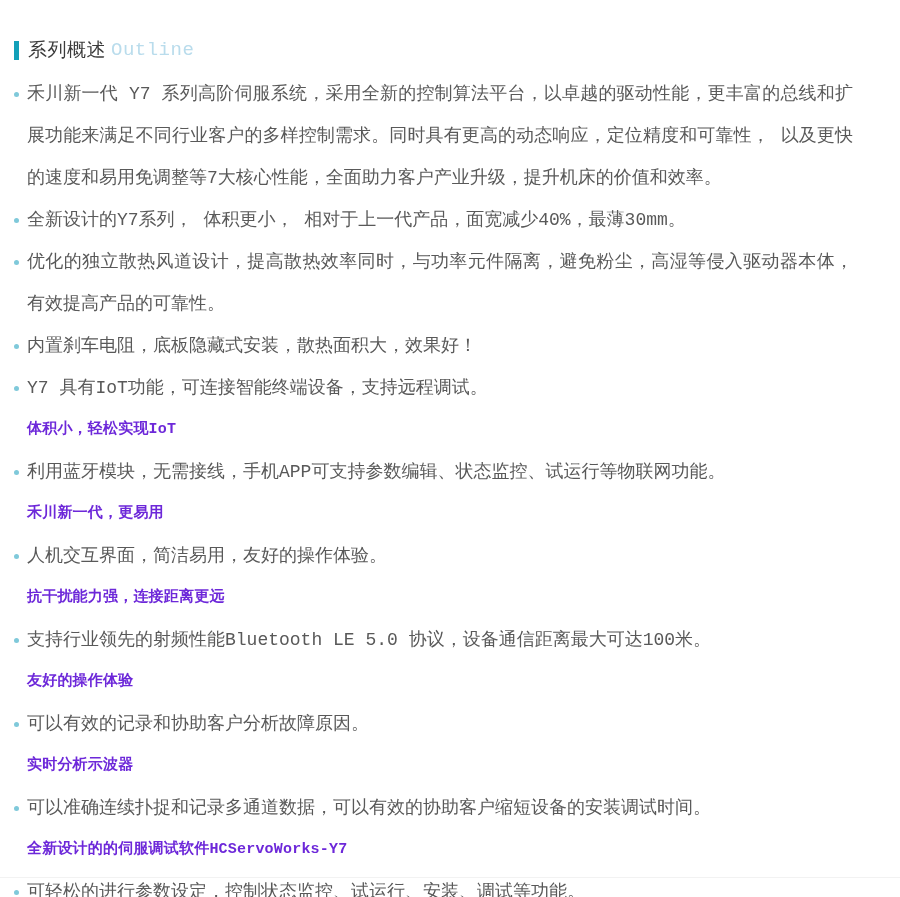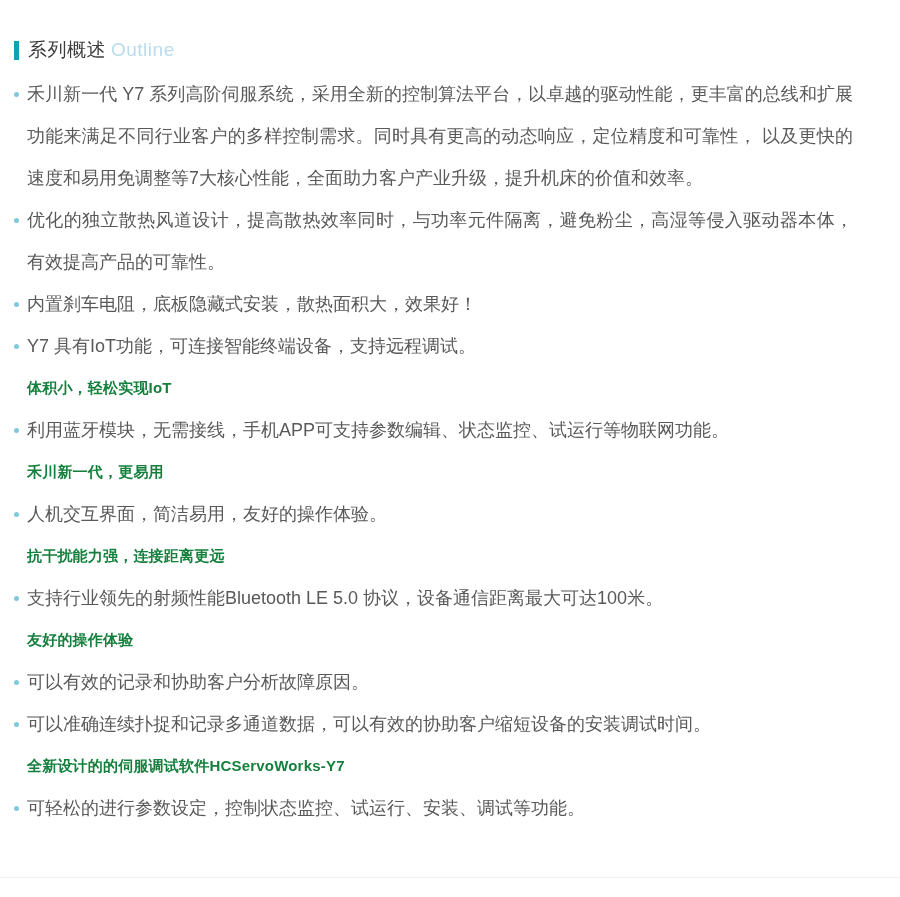--- a/index.html
+++ b/index.html
@@ -1,15 +1,15 @@
 <!DOCTYPE html>
 <html><head>
 <meta charset="utf-8">
 <style>
-  * { margin: 0; padding: 0; box-sizing: border-box; }
+  * { margin: 0; padding: 0; box-sizing: border-box; font-family: Liberation Mono, monospace; }
   html, body {
     width: 900px; height: 897px;
     background: #ffffff;
     font-family: "Liberation Sans", "DejaVu Sans", sans-serif;
     overflow: hidden;
   }
   .page {
     position: relative;
     width: 900px; height: 897px;
     padding: 38px 47px 0 14px;
@@ -57,21 +57,21 @@
     position: absolute;
     left: 0; top: 18.5px;
     width: 5px; height: 5px;
     border-radius: 50%;
     background: #7fc9da;
   }
   
   .section h3 {
     font-size: 15px;
     font-weight: 700;
-    color: #15803d;
+    color: #6d28d9;
     line-height: 42px;
     padding-left: 13px;
     letter-spacing: 0.2px;
   }
   .section ul.bullets { margin-top: 0; }
   
   .bottom-rule {
     position: absolute;
     left: 0; top: 877px;
     width: 900px; height: 0;
@@ -84,20 +84,21 @@
 <div class="page">
 
   <div class="header">
     <span class="accent-bar"></span>
     <span class="title-zh">系列概述</span>
     <span class="title-en">Outline</span>
   </div>
 
   <ul class="bullets">
     <li>禾川新一代 Y7 系列高阶伺服系统，采用全新的控制算法平台，以卓越的驱动性能，更丰富的总线和扩展功能来满足不同行业客户的多样控制需求。同时具有更高的动态响应，定位精度和可靠性， 以及更快的速度和易用免调整等7大核心性能，全面助力客户产业升级，提升机床的价值和效率。</li>
+    <li>全新设计的Y7系列， 体积更小， 相对于上一代产品，面宽减少40%，最薄30mm。</li>
     <li>优化的独立散热风道设计，提高散热效率同时，与功率元件隔离，避免粉尘，高湿等侵入驱动器本体，有效提高产品的可靠性。</li>
     <li>内置刹车电阻，底板隐藏式安装，散热面积大，效果好！</li>
     <li>Y7 具有IoT功能，可连接智能终端设备，支持远程调试。</li>
   </ul>
 
   <div class="section">
     <h3>体积小，轻松实现IoT</h3>
     <ul class="bullets">
       <li>利用蓝牙模块，无需接线，手机APP可支持参数编辑、状态监控、试运行等物联网功能。</li>
     </ul>
@@ -118,20 +119,21 @@
   </div>
 
   <div class="section">
     <h3>友好的操作体验</h3>
     <ul class="bullets">
       <li>可以有效的记录和协助客户分析故障原因。</li>
     </ul>
   </div>
 
   <div class="section">
+    <h3>实时分析示波器</h3>
     <ul class="bullets">
       <li>可以准确连续扑捉和记录多通道数据，可以有效的协助客户缩短设备的安装调试时间。</li>
     </ul>
   </div>
 
   <div class="section">
     <h3>全新设计的的伺服调试软件HCServoWorks-Y7</h3>
     <ul class="bullets">
       <li>可轻松的进行参数设定，控制状态监控、试运行、安装、调试等功能。</li>
     </ul>

